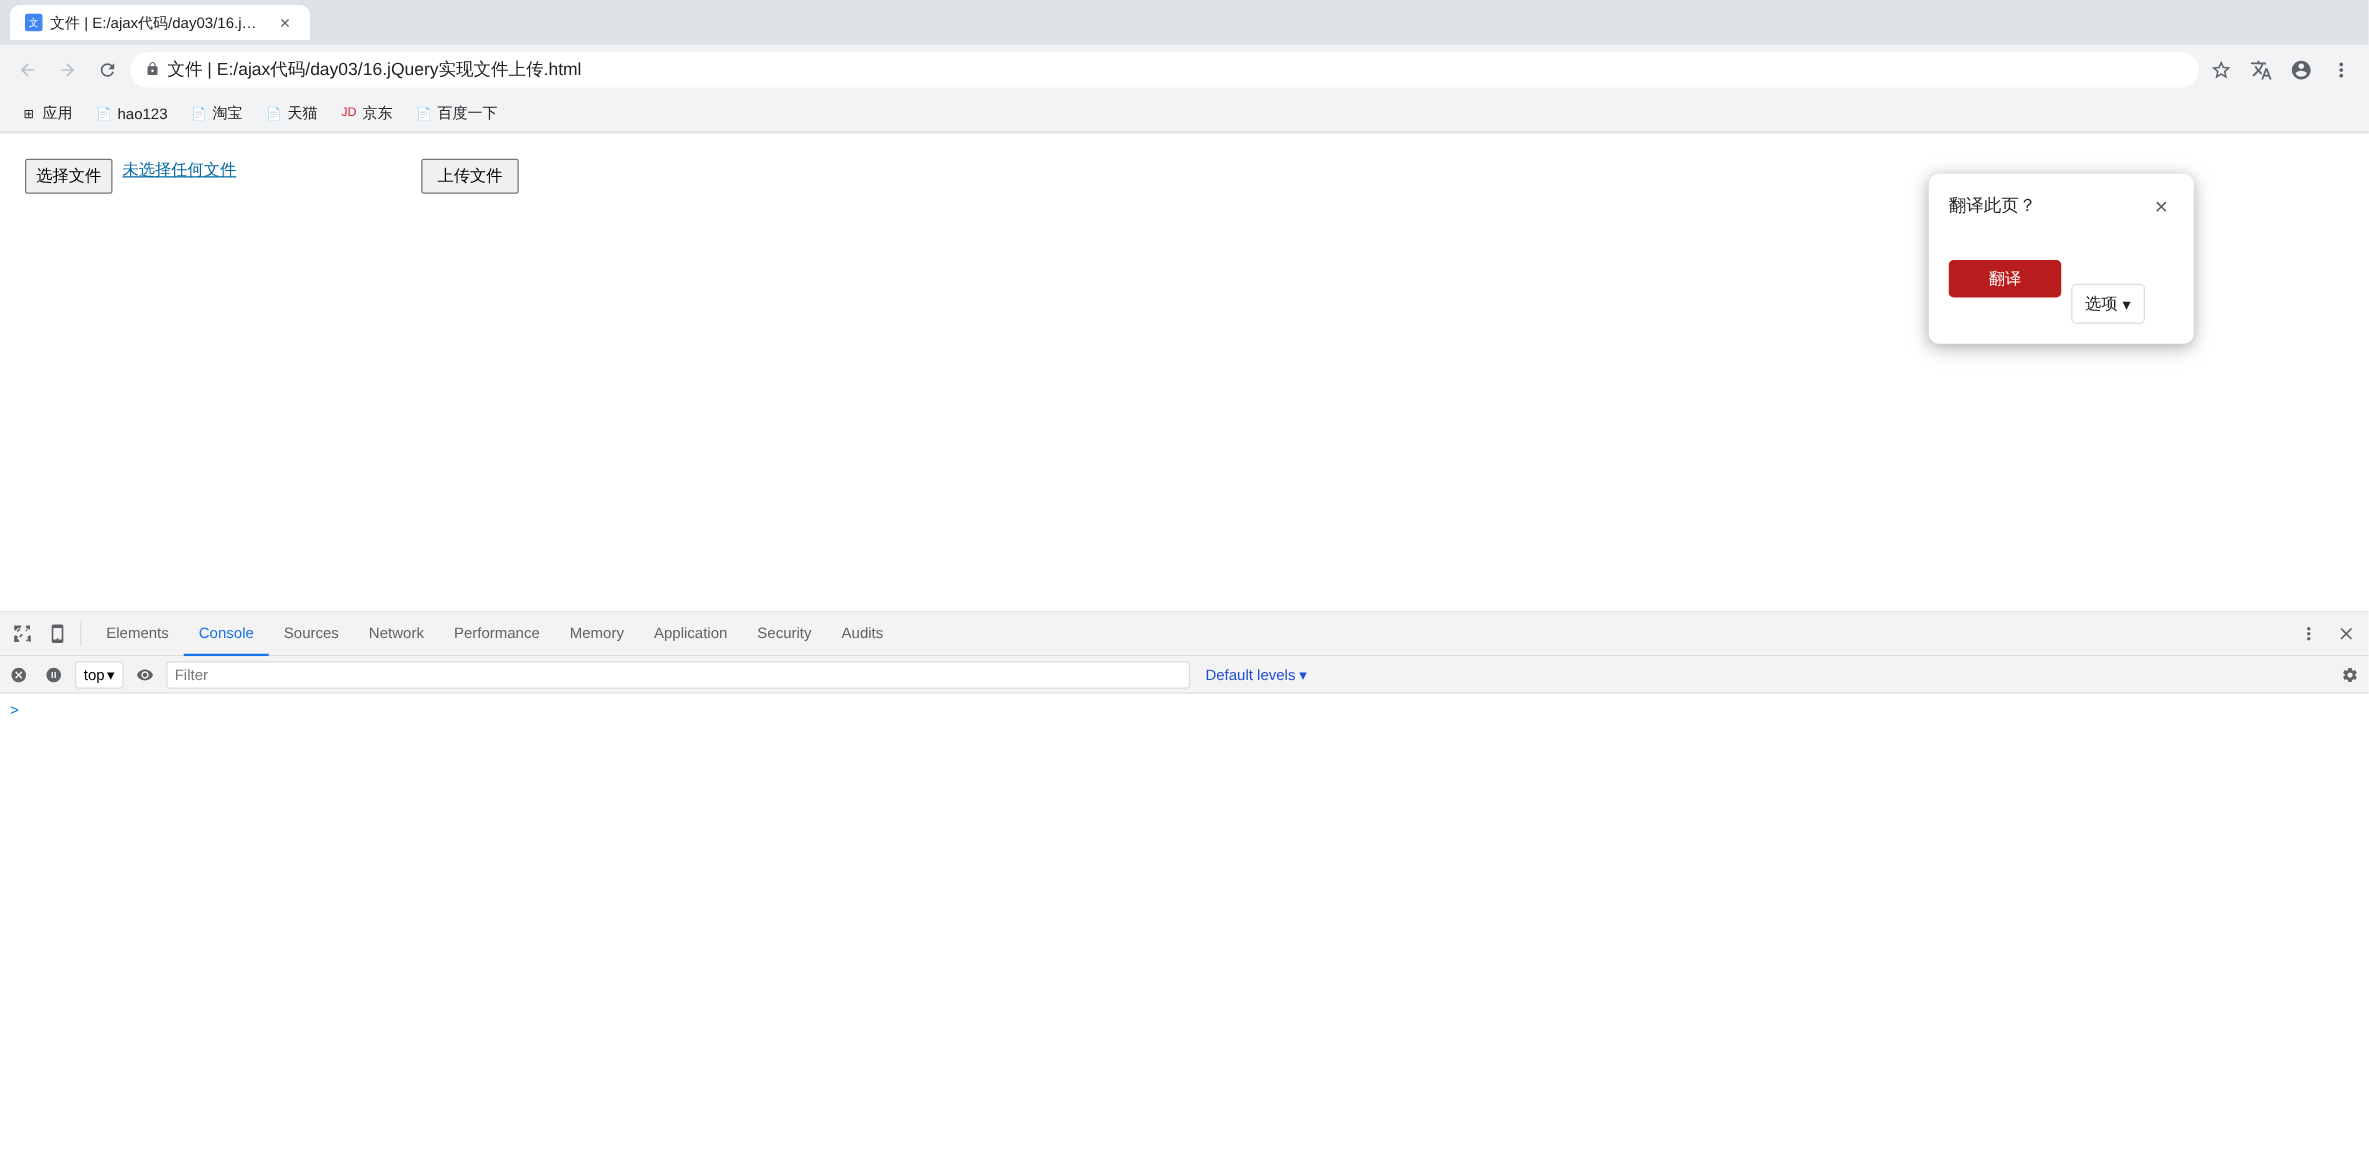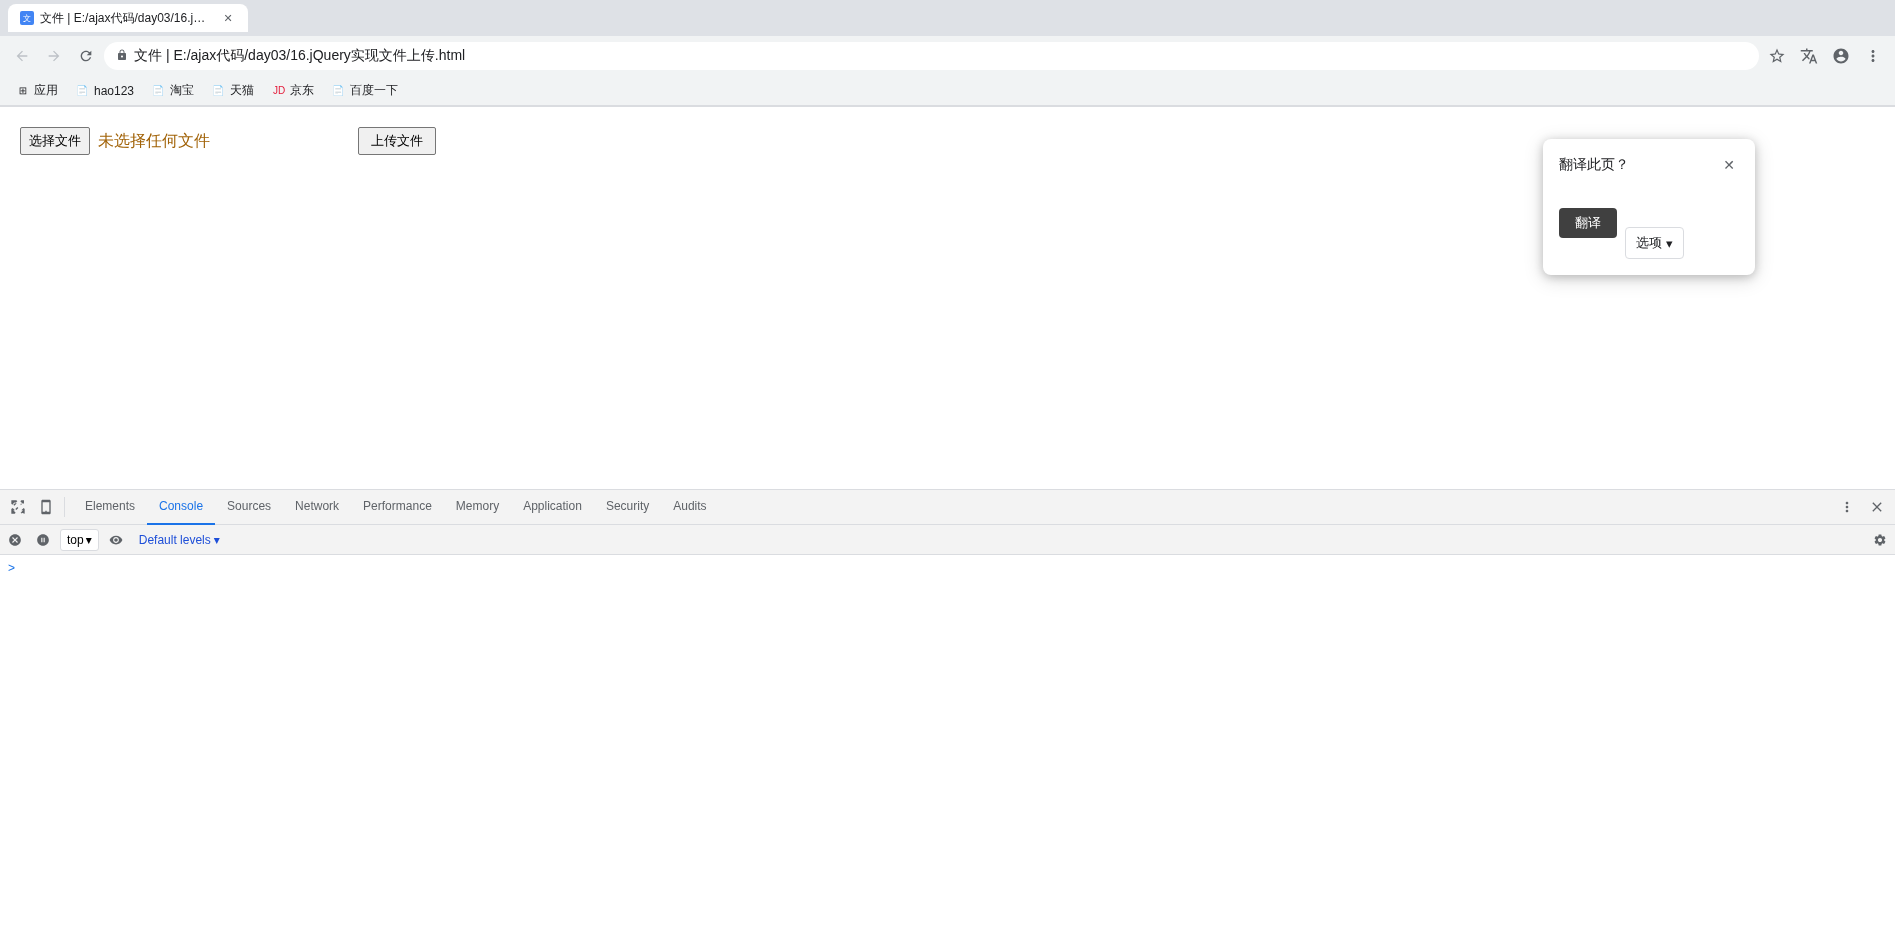--- a/index.html
+++ b/index.html
@@ -160,36 +160,37 @@
     .page-content {
       background: #fff;
       padding: 20px;
       height: 360px;
       position: relative;
     }
 
     
     .file-upload-form {
       display: flex;
-      align-items: center;
+      align-items: flex-start;
       gap: 8px;
     }
 
     .choose-file-btn {
       padding: 4px 8px;
       border: 1px solid #767676;
       background: #f0f0f0;
       font-size: 13px;
       cursor: pointer;
       border-radius: 2px;
     }
 
     .no-file-text {
-      font-size: 16px;
-      color: #a16207;
+      font-size: 13px;
+      color: #0369a1;
+      text-decoration: underline;
     }
 
     .upload-btn {
       padding: 4px 12px;
       border: 1px solid #767676;
       background: #f0f0f0;
       font-size: 13px;
       cursor: pointer;
       border-radius: 2px;
       margin-left: 140px;
@@ -233,25 +234,25 @@
       border-radius: 50%;
     }
 
     .translation-actions {
       display: flex;
       gap: 8px;
       align-items: center;
     }
 
     .translate-btn {
-      background: #404040;
+      background: #b91c1c;
       color: #fff;
       border: none;
       border-radius: 4px;
-      padding: 6px 16px;
+      padding: 6px 32px;
       font-size: 13px;
       cursor: pointer;
       font-weight: 500;
     }
 
     .options-btn {
       background: transparent;
       color: #202124;
       border: 1px solid #dadce0;
       border-radius: 4px;
@@ -606,20 +607,21 @@
       <span>top</span>
       <span>▾</span>
     </div>
 
     <button class="console-btn" title="Live expressions">
       <svg width="14" height="14" viewBox="0 0 24 24" fill="#5f6368">
           <path d="M12 4.5C7 4.5 2.73 7.61 1 12c1.73 4.39 6 7.5 11 7.5s9.27-3.11 11-7.5c-1.73-4.39-6-7.5-11-7.5zM12 17c-2.76 0-5-2.24-5-5s2.24-5 5-5 5 2.24 5 5-2.24 5-5 5zm0-8c-1.66 0-3 1.34-3 3s1.34 3 3 3 3-1.34 3-3-1.34-3-3-3z"></path>
         </svg>
     </button>
 
+    <input class="filter-input" type="text" placeholder="Filter" style="">
 
     <div class="default-levels">
       <span>Default levels</span>
       <span>▾</span>
     </div>
 
     <div style="flex:1"></div>
 
     <button class="console-btn" style="margin-left: auto;">
       <svg width="14" height="14" viewBox="0 0 24 24" fill="#5f6368">

